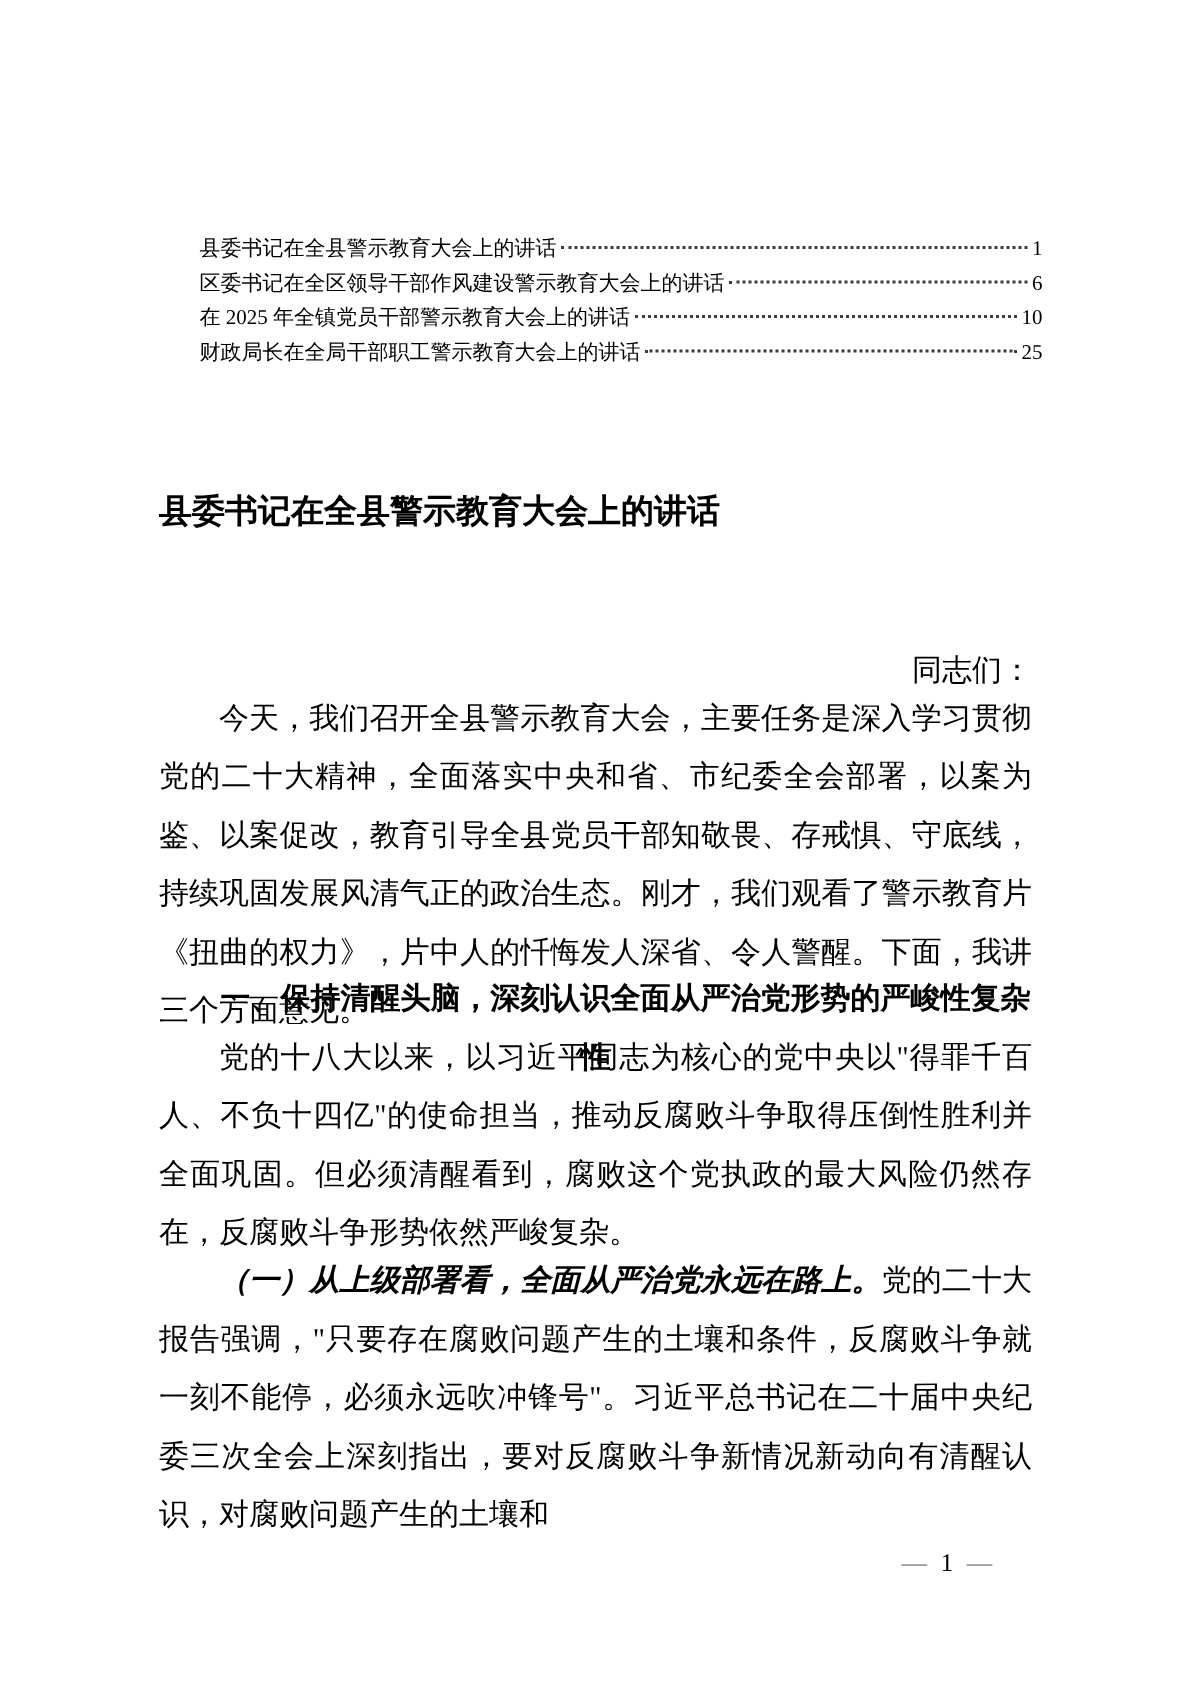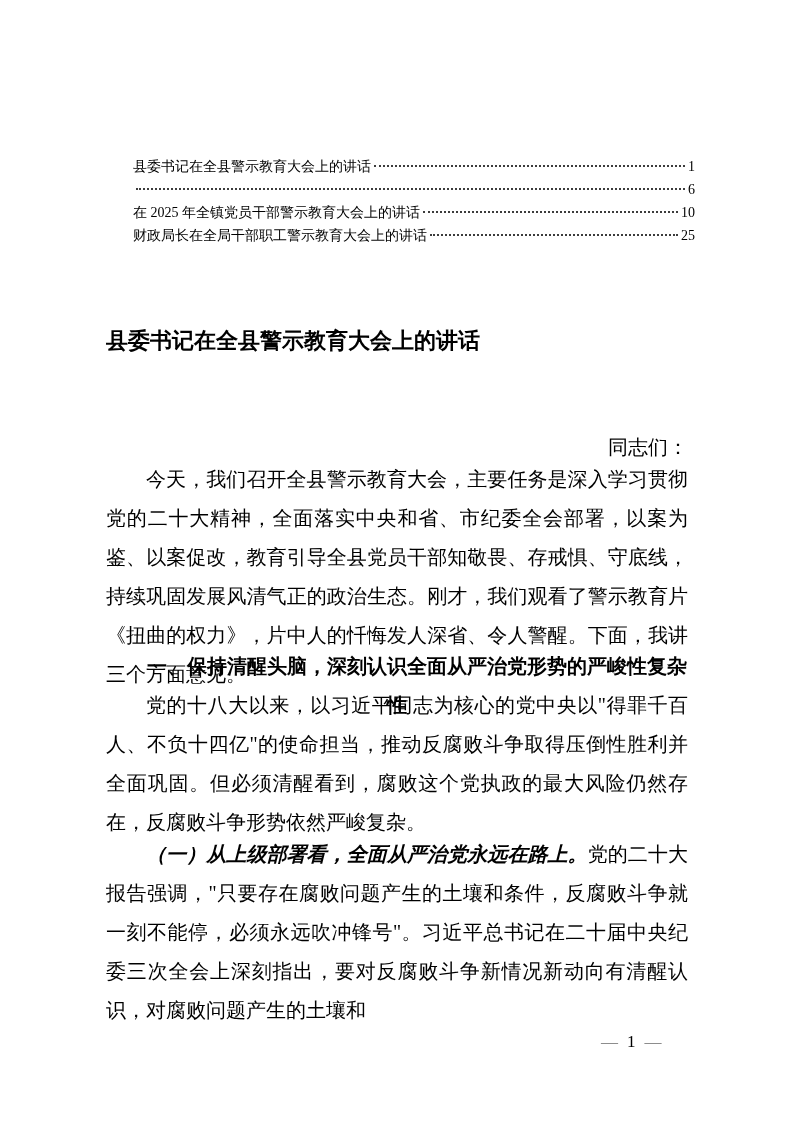--- a/index.html
+++ b/index.html
@@ -72,20 +72,21 @@
 
 <div class="page">
 
   <nav class="toc">
     <div class="toc-row">
       <span class="toc-title">县委书记在全县警示教育大会上的讲话</span>
       <span class="toc-leader"></span>
       <span class="toc-page">1</span>
     </div>
     <div class="toc-row">
+      <span class="toc-title">区委书记在全区领导干部作风建设警示教育大会上的讲话</span>
       <span class="toc-leader"></span>
       <span class="toc-page">6</span>
     </div>
     <div class="toc-row">
       <span class="toc-title">在 2025 年全镇党员干部警示教育大会上的讲话</span>
       <span class="toc-leader"></span>
       <span class="toc-page">10</span>
     </div>
     <div class="toc-row">
       <span class="toc-title">财政局长在全局干部职工警示教育大会上的讲话</span>

